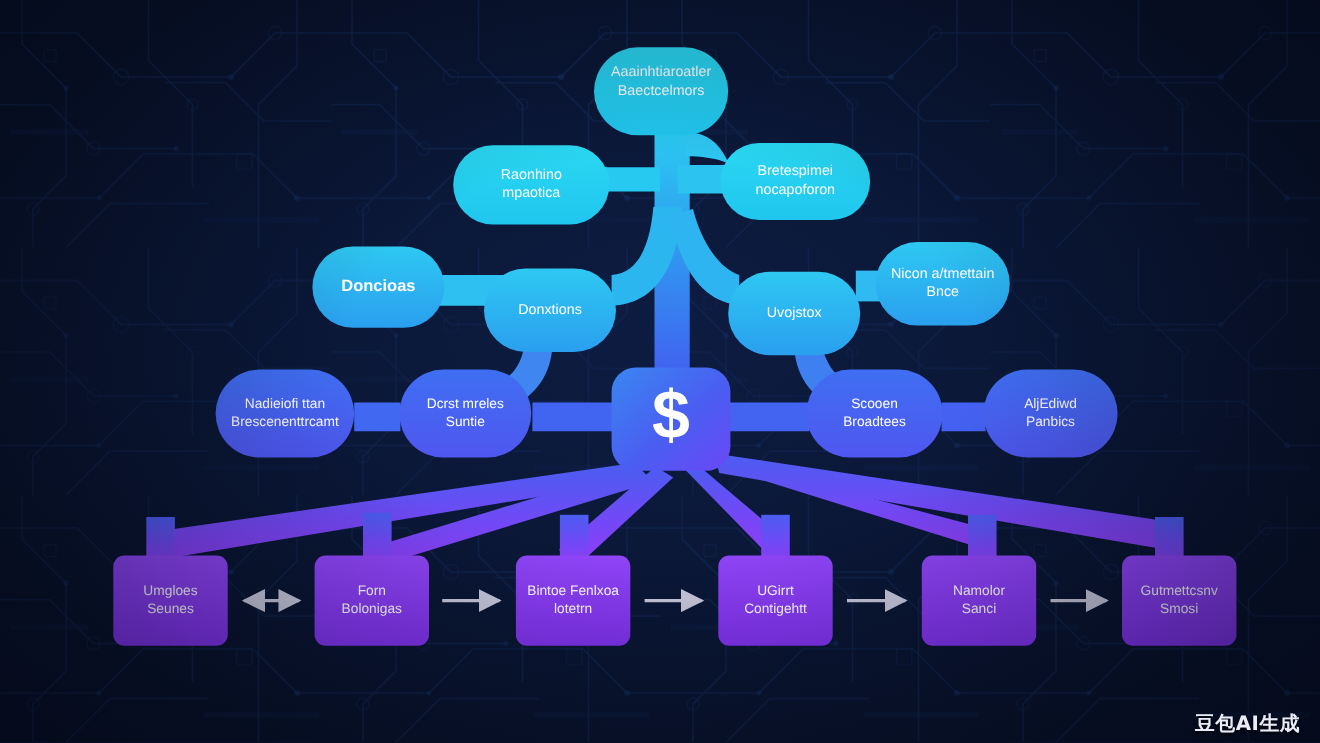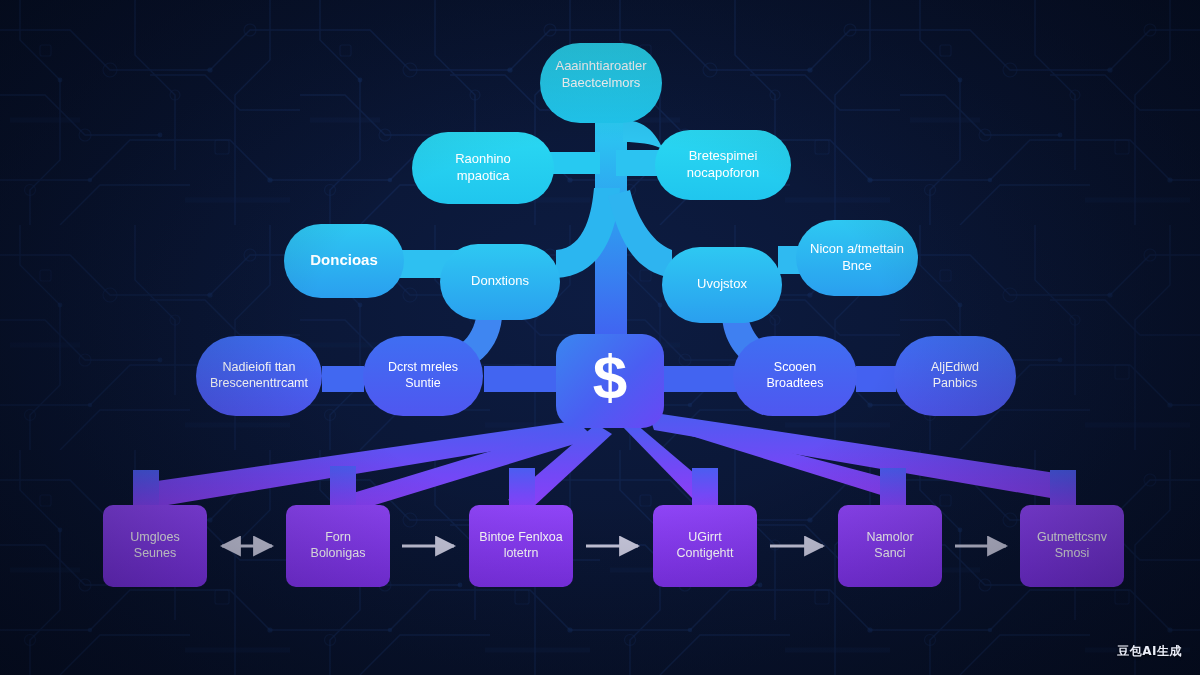--- a/index.html
+++ b/index.html
@@ -39,24 +39,24 @@
   .lbl-blue{font-size:12.5px;}
   .lbl-purple{font-size:12.5px;}
   .money{
     fill:#ffffff;
     font-family:"Liberation Sans","DejaVu Sans",sans-serif;
     font-weight:bold;font-size:62px;
     text-anchor:middle;dominant-baseline:middle;
   }
   
   .watermark{
-    position:absolute;right:18px;bottom:15px;
+    position:absolute;right:18px;bottom:5px;
     color:#f2f5ff;
     font-family:"DejaVu Sans","Liberation Sans",sans-serif;
-    font-size:12px;font-weight:bold;
+    font-size:18px;font-weight:bold;
     letter-spacing:.5px;
     text-shadow:0 1px 3px rgba(0,0,0,.8);
     opacity:.97;
   }
 </style>
 </head>
 <body>
 
 <div id="stage">
 

